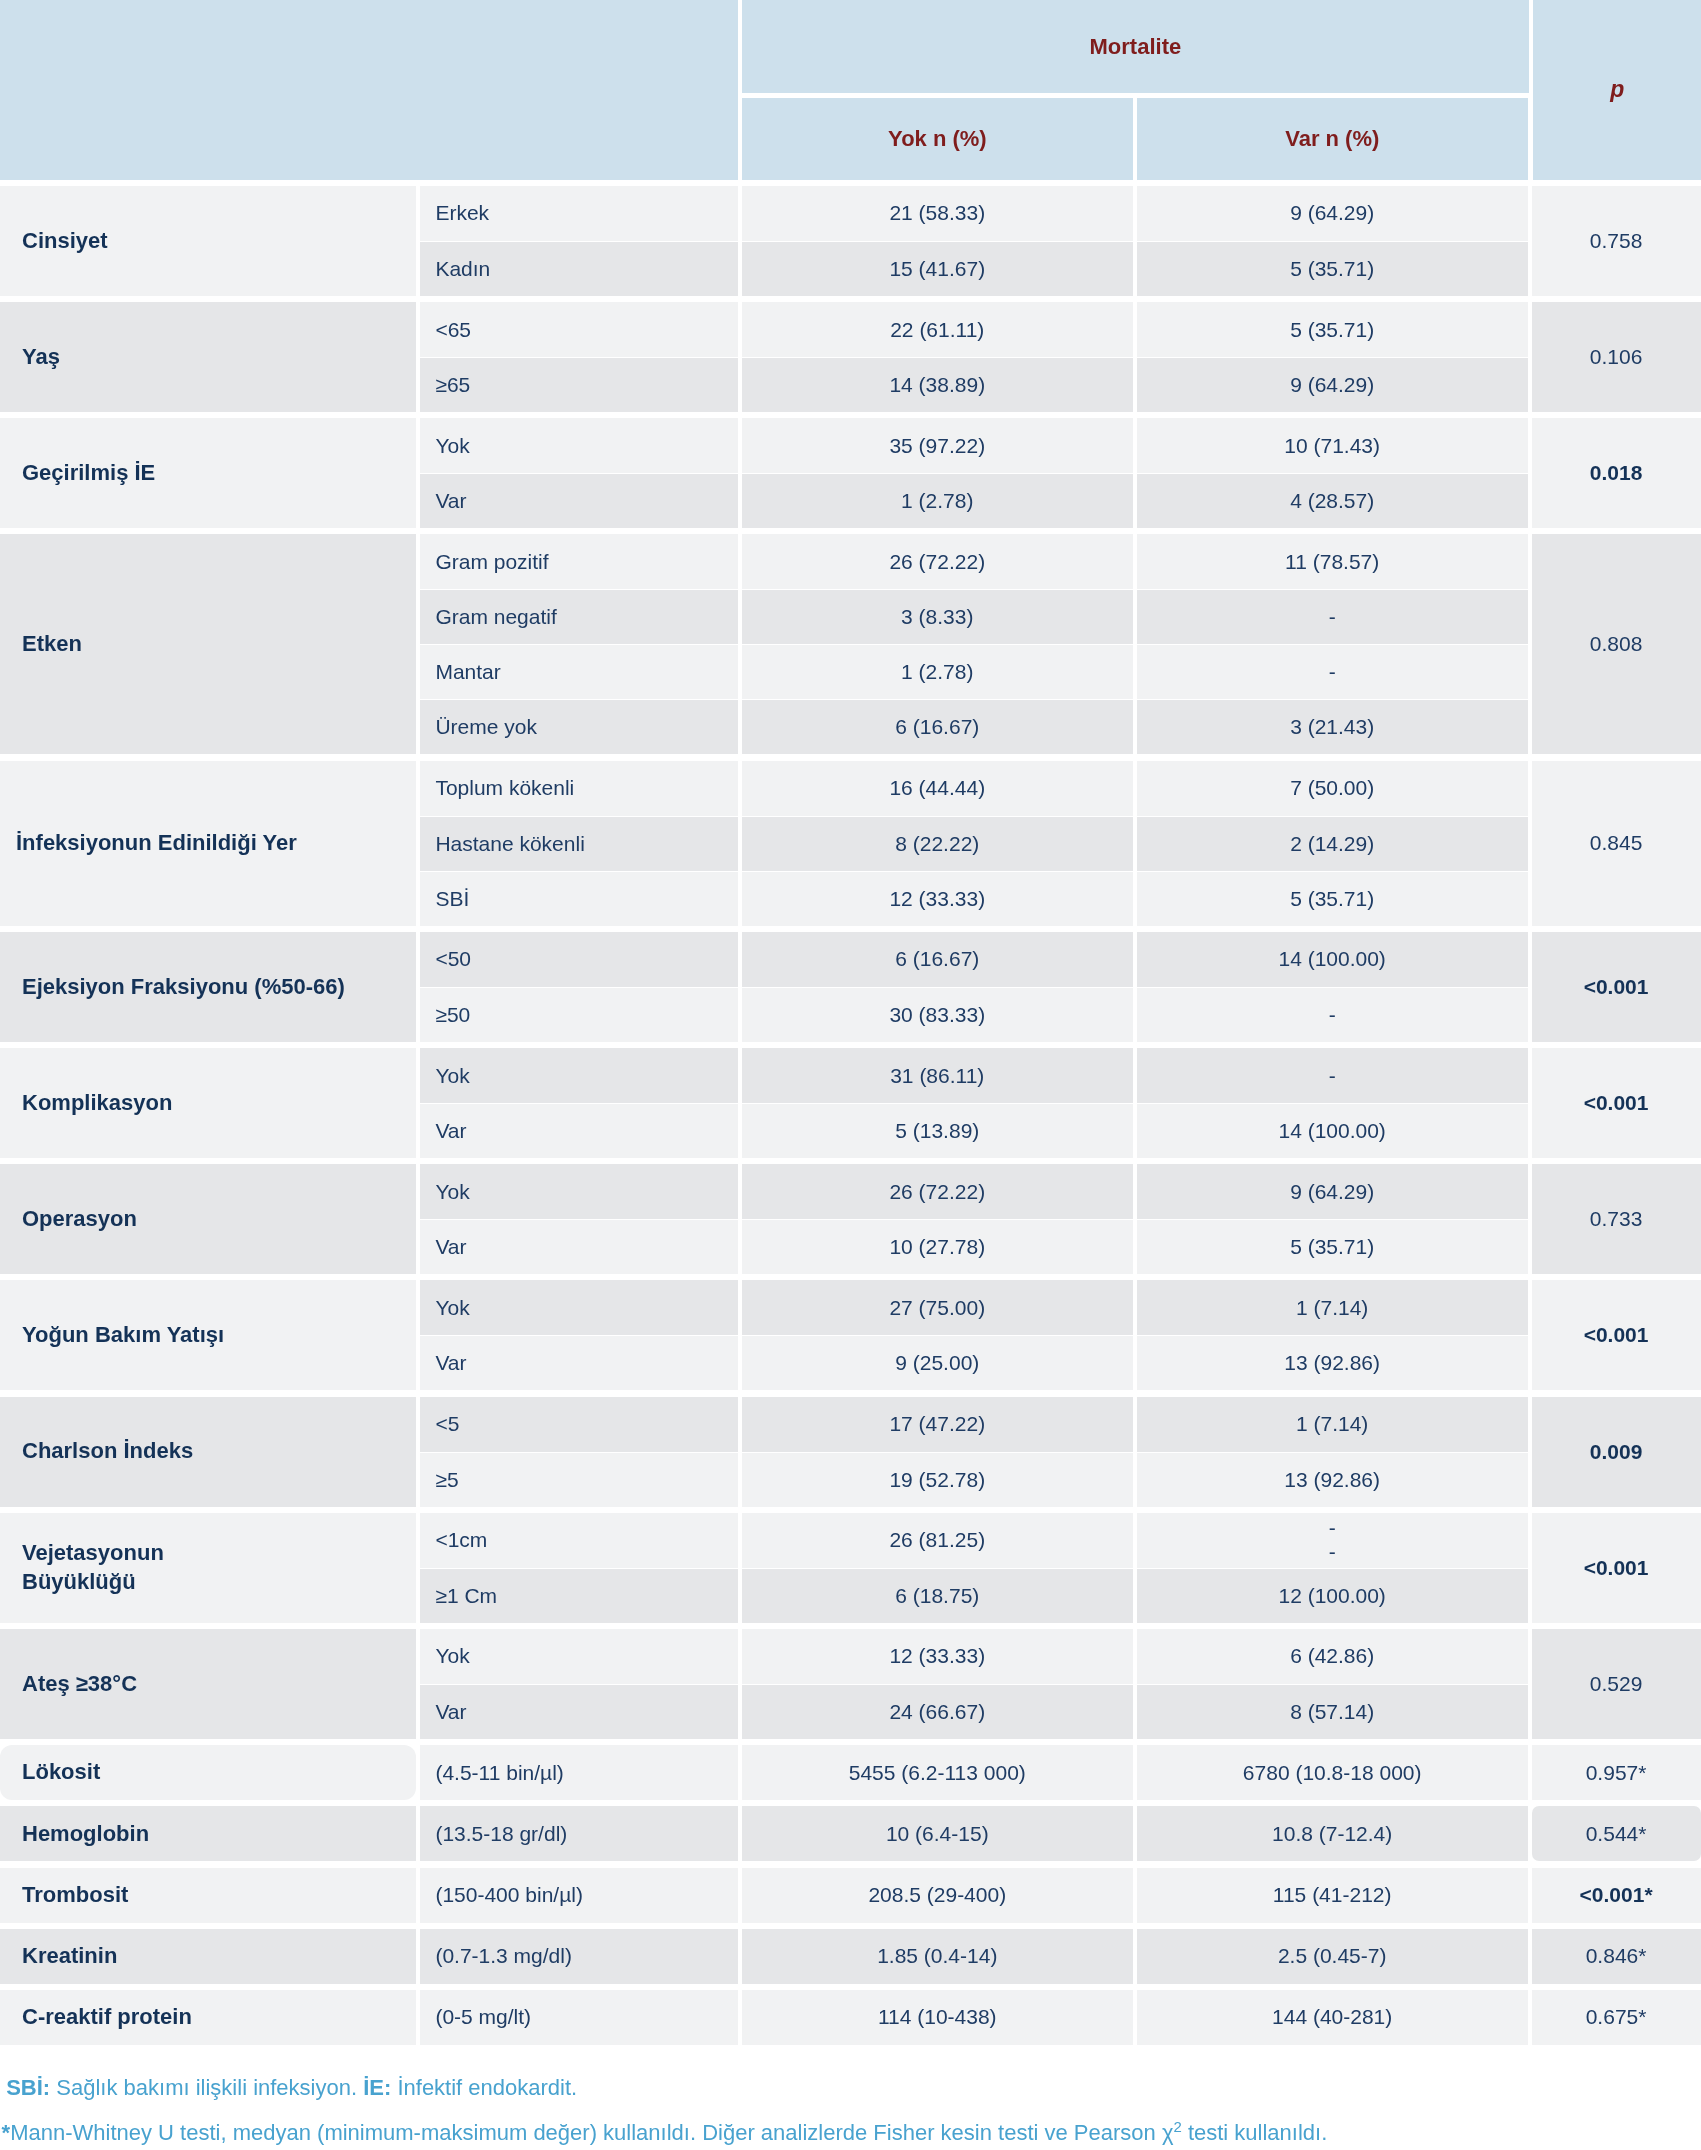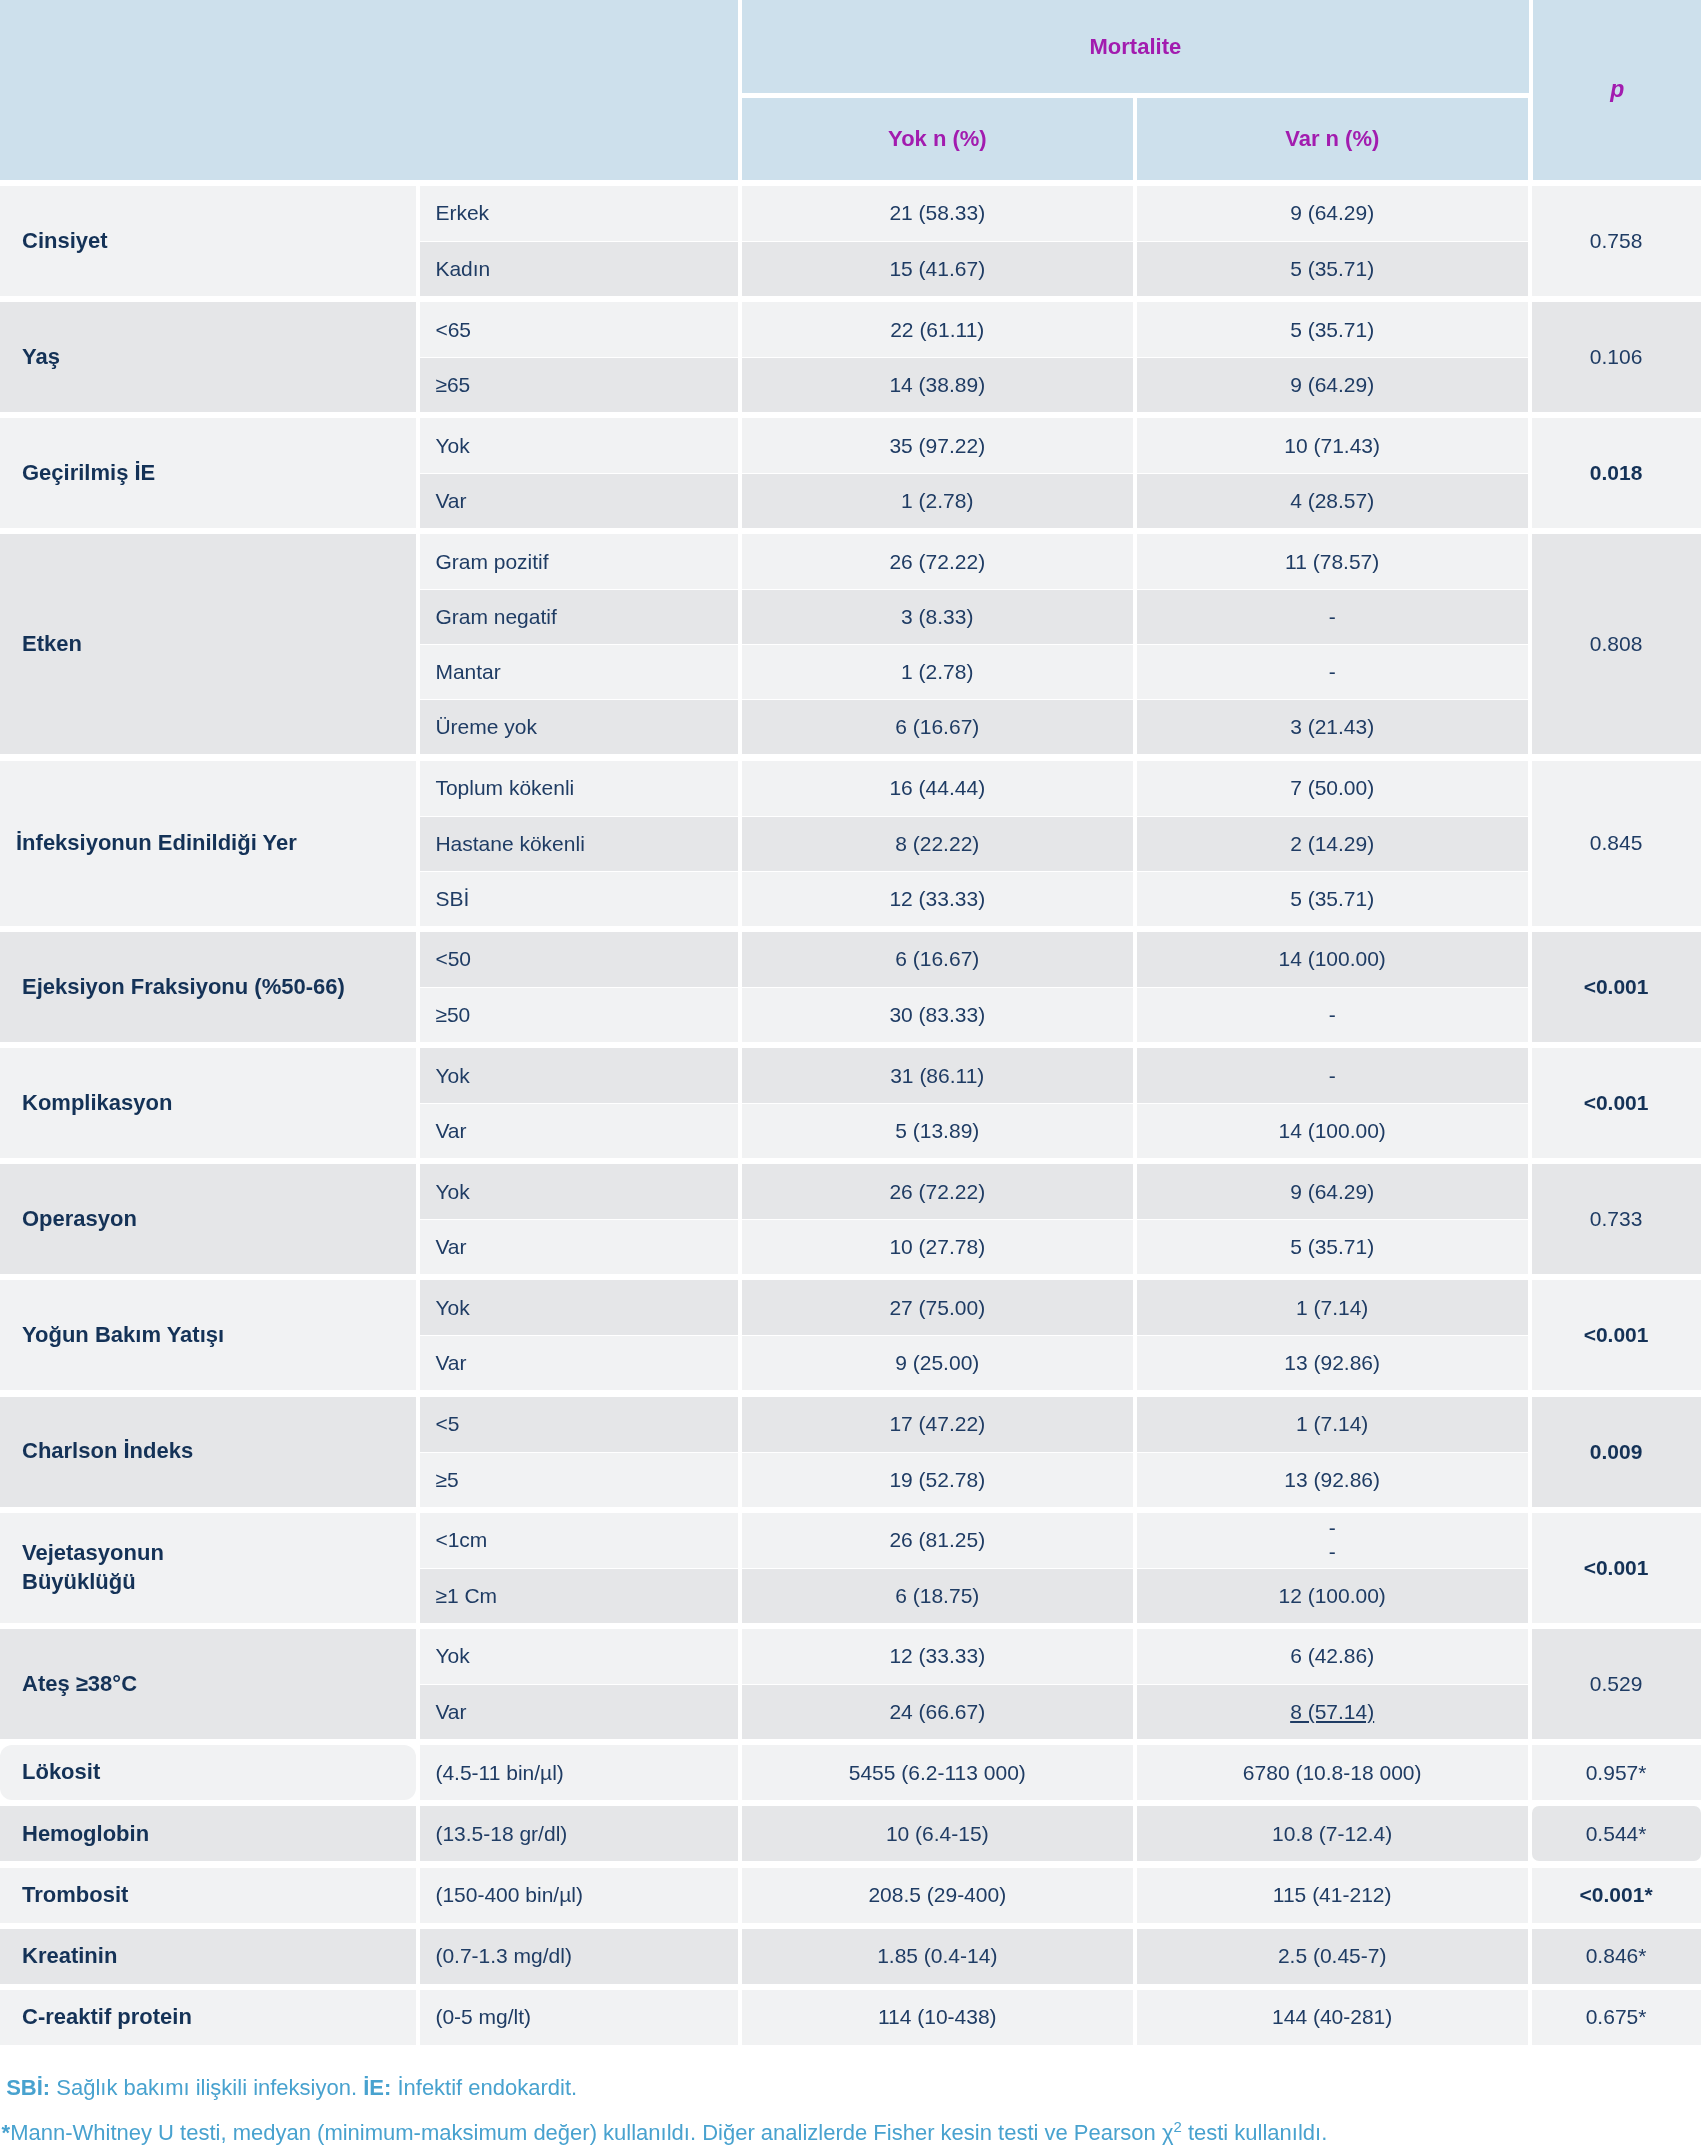--- a/index.html
+++ b/index.html
@@ -2,21 +2,21 @@
 <html style="font-size:12.4px"><head>
 <meta charset="utf-8">
 <style>
   html,body{margin:0;padding:0;background:#ffffff;}
   body{width:1701px;height:2151px;font-family:"Liberation Sans",sans-serif;overflow:hidden;}
   .page{width:1701px;}
 
   
   .thead{display:grid;grid-template-columns:738px 787px 169px;grid-template-rows:93px 82px;column-gap:3.9px;row-gap:4.7px;}
   .hcell{background:#cde0ec;display:flex;align-items:center;justify-content:center;
-         color:#a21caf;font-weight:bold;font-size:22px;}
+         color:#7f1d1d;font-weight:bold;font-size:22px;}
   .h-left{grid-column:1;grid-row:1/3;}
   .h-mort{grid-column:2;grid-row:1;}
   .hsub{grid-column:2;grid-row:2;display:grid;grid-template-columns:391px 391px;column-gap:3.9px;}
   .h-p{grid-column:3;grid-row:1/3;font-style:italic;font-size:23px;font-weight:bold;}
 
   
   .group{display:grid;grid-template-columns:416px 318px 391px 391px 169px;column-gap:3.9px;
          grid-auto-rows:55px;margin-top:6.2px;}
   .c{display:flex;align-items:center;justify-content:center;color:#1f3c64;font-size:21px;
      white-space:pre-line;text-align:center;}
@@ -173,21 +173,21 @@
         <div class="c val t-d sep" style="grid-area: 2 / 4;">12 (100.00)</div>
         <div class="c pv t-l pb" style="grid-area: 1 / 5 / span 2;">&lt;0.001</div>
       </div>
       <div class="group">
         <div class="c cat t-d" style="grid-area: 1 / 1 / span 2;">Ateş ≥38°C</div>
         <div class="c lab t-l" style="grid-area: 1 / 2;">Yok</div>
         <div class="c val t-l" style="grid-area: 1 / 3;">12 (33.33)</div>
         <div class="c val t-l" style="grid-area: 1 / 4;">6 (42.86)</div>
         <div class="c lab t-d sep" style="grid-area: 2 / 2;">Var</div>
         <div class="c val t-d sep" style="grid-area: 2 / 3;">24 (66.67)</div>
-        <div class="c val t-d sep" style="grid-area: 2 / 4; text-decoration: underline;">8 (57.14)</div>
+        <div class="c val t-d sep" style="grid-area: 2 / 4;">8 (57.14)</div>
         <div class="c pv t-d" style="grid-area: 1 / 5 / span 2;">0.529</div>
       </div>
       <div class="group">
         <div class="c cat t-l" style="grid-area: 1 / 1 / span 1; border-radius: 12px;">Lökosit</div>
         <div class="c lab t-l" style="grid-area: 1 / 2;">(4.5-11 bin/µl)</div>
         <div class="c val t-l" style="grid-area: 1 / 3;">5455 (6.2-113 000)</div>
         <div class="c val t-l" style="grid-area: 1 / 4;">6780 (10.8-18 000)</div>
         <div class="c pv t-l" style="grid-area: 1 / 5 / span 1;">0.957*</div>
       </div>
       <div class="group">

